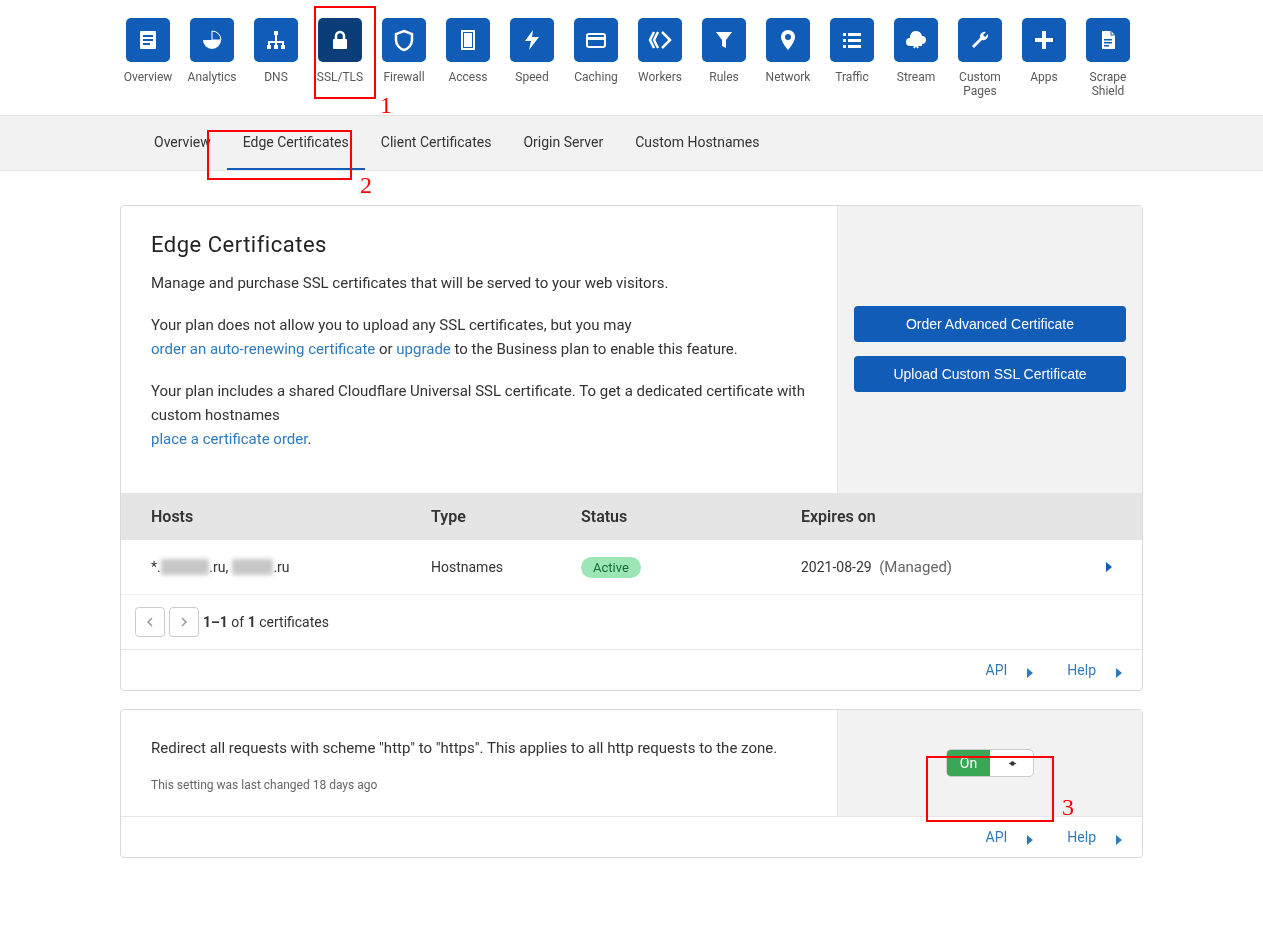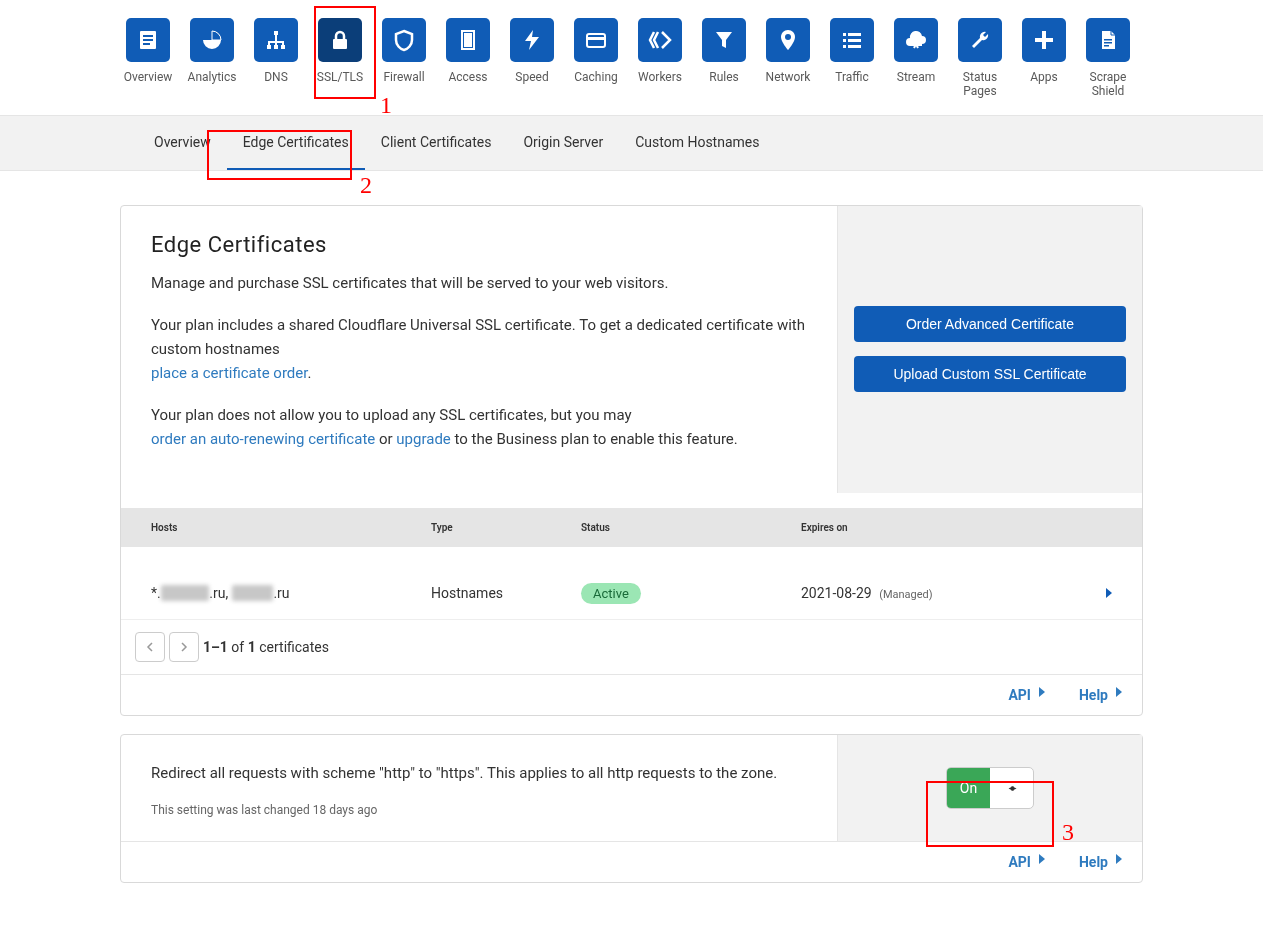--- a/index.html
+++ b/index.html
@@ -128,32 +128,30 @@
     text-align: center;
     cursor: pointer;
     width: 100%;
   }
 
   
   .tbl-head {
     display: flex;
     background: #e5e5e5;
     padding: 14px 30px;
-    font-size: 10px;
+    font-size: 16px;
     font-weight: 600;
     color: #333;
-    margin-top: 15px;
   }
   .tbl-row {
     display: flex;
     padding: 18px 30px;
     font-size: 14px;
     align-items: center;
     border-bottom: 1px solid #eee;
-    margin-top: 20px;
   }
   .col-hosts { flex: 0 0 280px; }
   .col-type { flex: 0 0 150px; }
   .col-status { flex: 0 0 220px; }
   .col-exp { flex: 1; }
   .col-caret { flex: 0 0 30px; text-align: right; color: #105cb6; }
 
   .badge {
     background: #9be6b4;
     color: #1a6b3a;
@@ -192,31 +190,31 @@
   }
 
   .card-footer {
     border-top: 1px solid #e5e5e5;
     padding: 12px 20px;
     display: flex;
     justify-content: flex-end;
     gap: 34px;
     font-size: 14px;
   }
-  .card-footer a { color: #2f7bbf; display: inline-flex; align-items: flex-start; gap: 8px; font-weight: bold; }
+  .card-footer a { color: #2f7bbf; display: inline-flex; align-items: flex-end; gap: 20px; }
   .caret-r { display:inline-block; width:0; height:0; border-top:5px solid transparent; border-bottom:5px solid transparent; border-left:6px solid currentColor; }
 
   
   .toggle {
     display: flex;
     border: 1px solid #ccc;
     border-radius: 5px;
     overflow: hidden;
     width: 88px;
-    height: 42px;
+    height: 28px;
     background: #fff;
     cursor: pointer;
   }
   .toggle .on {
     flex: 0 0 50%;
     background: #3aa757;
     color: #fff;
     display: flex;
     align-items: center;
     justify-content: center;
@@ -358,21 +356,21 @@
         </svg>
       </div>
       <div class="topnav-label">Stream</div>
     </div>
     <div class="topnav-item">
       <div class="topnav-icon">
         <svg viewBox="0 0 24 24">
           <path d="M20 6 A5 5 0 0 1 14 12 L6 20 L4 18 L12 10 A5 5 0 0 1 18 4 L15 7 L17 9 Z"></path>
         </svg>
       </div>
-      <div class="topnav-label wide">Status Pages</div>
+      <div class="topnav-label wide">Custom Pages</div>
     </div>
     <div class="topnav-item">
       <div class="topnav-icon">
         <svg viewBox="0 0 24 24">
           <rect x="10" y="3" width="4" height="18"></rect>
           <rect x="3" y="10" width="18" height="4"></rect>
         </svg>
       </div>
       <div class="topnav-label">Apps</div>
     </div>
@@ -404,26 +402,26 @@
 <div class="annot-num" style="left:360px; top:172px;">2</div>
 
 <div class="content">
 
   <div class="card">
     <div class="card-body">
       <div class="card-main">
         <h2>Edge Certificates</h2>
         <p>Manage and purchase SSL certificates that will be served to your web visitors.</p>
         <p>
+          <span>Your plan does not allow you to upload any SSL certificates, but you may</span><br>
+          <a>order an auto-renewing certificate</a><span> or </span><a>upgrade</a><span> to the Business plan to enable this feature.</span>
+        </p>
+        <p>
           <span>Your plan includes a shared Cloudflare Universal SSL certificate. To get a dedicated certificate with custom hostnames</span><br>
           <a>place a certificate order</a><span>.</span>
-        </p>
-        <p>
-          <span>Your plan does not allow you to upload any SSL certificates, but you may</span><br>
-          <a>order an auto-renewing certificate</a><span> or </span><a>upgrade</a><span> to the Business plan to enable this feature.</span>
         </p>
       </div>
       <div class="card-side" style="padding-top:100px; justify-content:flex-start;">
         <button class="btn">Order Advanced Certificate</button>
         <button class="btn">Upload Custom SSL Certificate</button>
       </div>
     </div>
 
     <div class="tbl-head">
       <div class="col-hosts">Hosts</div>
@@ -434,21 +432,21 @@
     <div class="tbl-row">
       <div class="col-hosts">
         <span>*.</span><span class="blurred">xxxxxxx</span><span>.ru, </span><span class="blurred">xxxxxx</span><span>.ru</span>
       </div>
       <div class="col-type">Hostnames</div>
       <div class="col-status">
         <span class="badge">Active</span>
       </div>
       <div class="col-exp">
         <span>2021-08-29</span>
-        <span style="color:#666; font-size:11px; margin-left:4px;">(Managed)</span>
+        <span style="color:#666; font-size:15px; margin-left:4px;">(Managed)</span>
       </div>
       <div class="col-caret"><span class="caret-r"></span></div>
     </div>
 
     <div class="paginator">
       <div class="pg-btn">
         <svg width="10" height="10" viewBox="0 0 10 10">
             <path d="M7 1 L3 5 L7 9" stroke="#999" stroke-width="1.5" fill="none"></path>
           </svg>
       </div>

